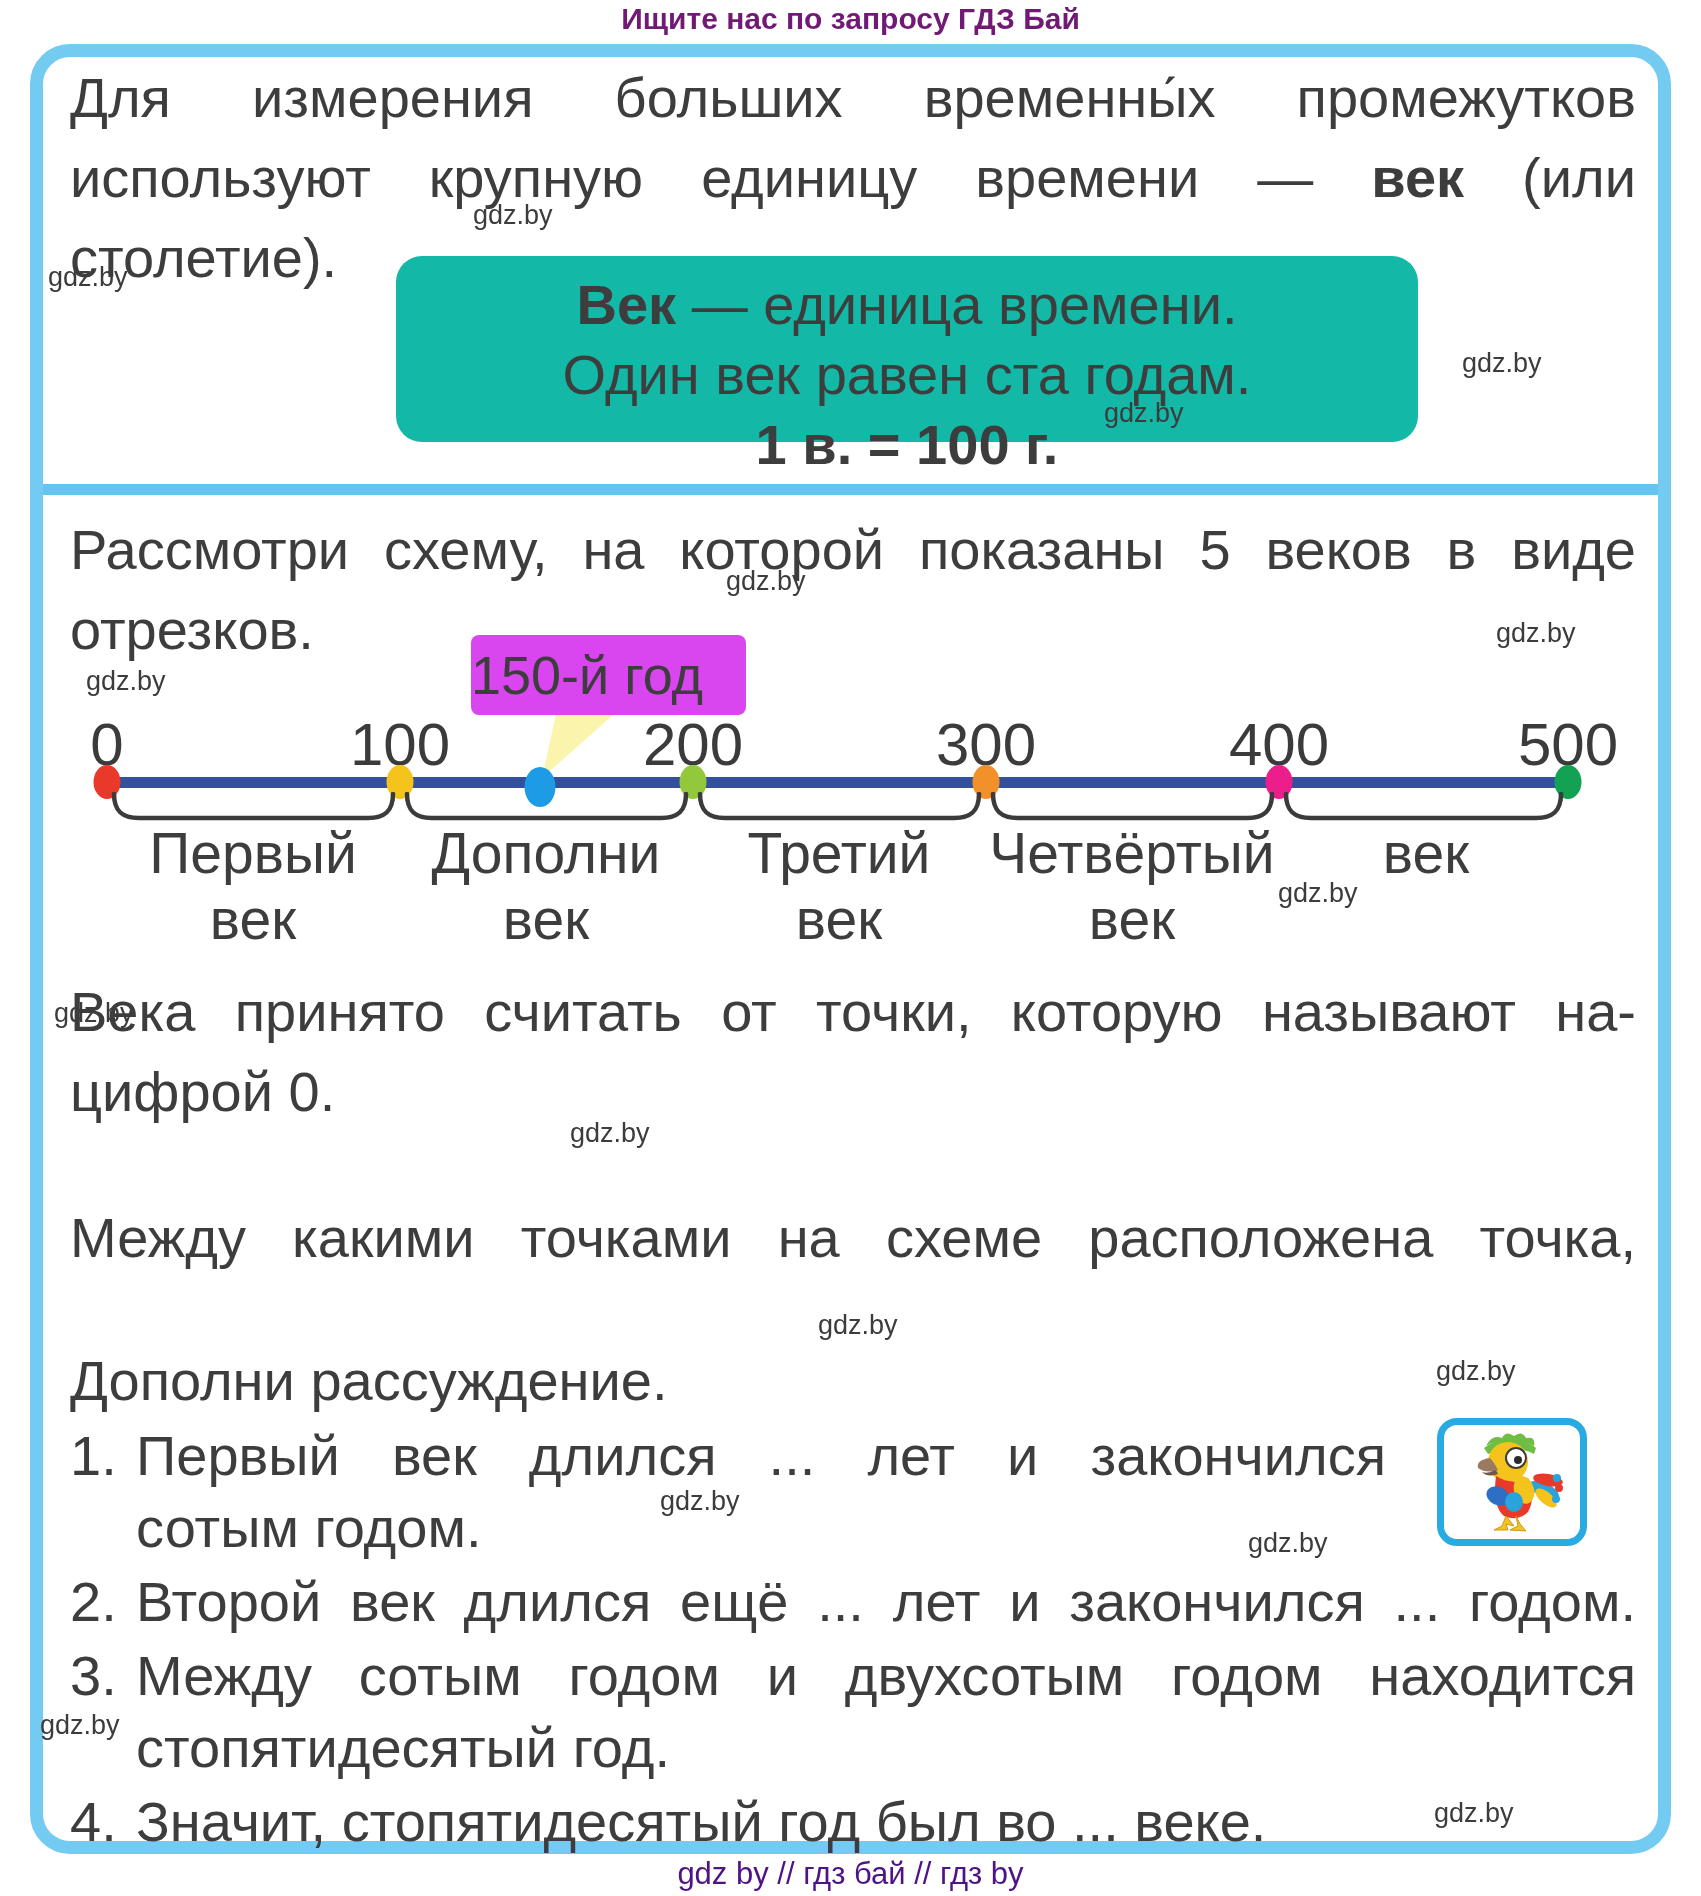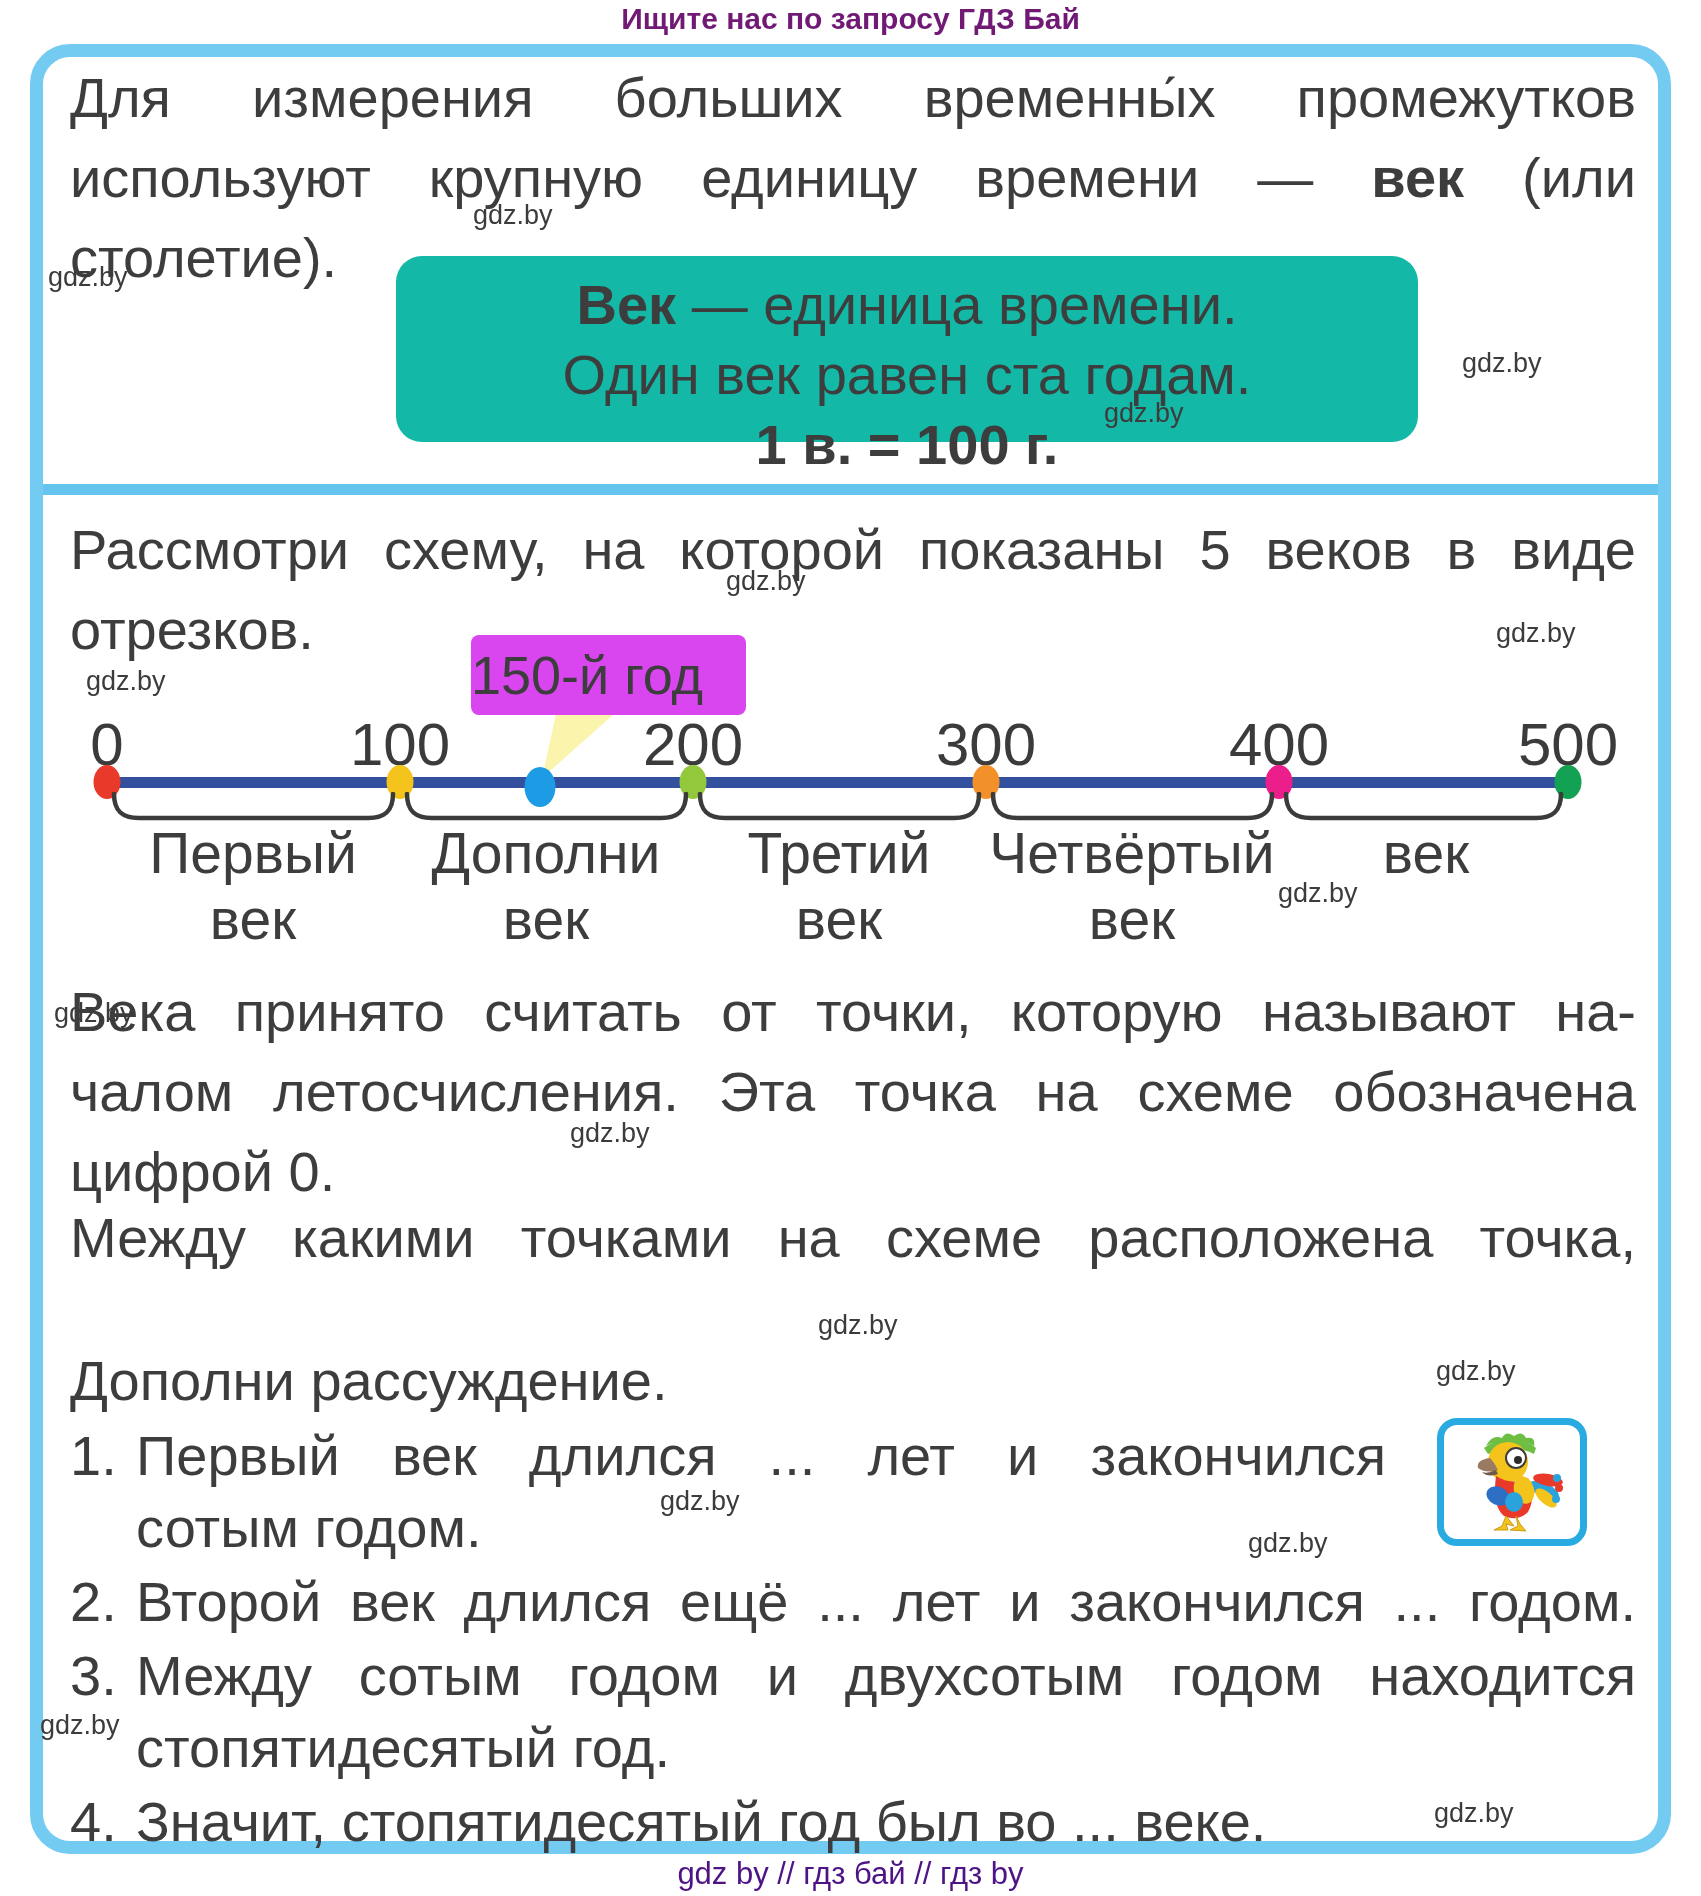--- a/index.html
+++ b/index.html
@@ -133,21 +133,20 @@
       <div>Четвёртый</div>
       <div>век</div>
     </div>
     <div class="century" style="left:1360px;">
       <div>век</div>
     </div>
   </div>
 
   <div class="tblock" style="top:972px;">
     <div class="tline just">Века принято считать от точки, которую называют на-</div>
-    <div class="tline just">чалом летосчисления. Эта точка на схеме обозначена</div>
     <div class="tline">цифрой 0.</div>
   </div>
 
   <div class="tblock" style="top:1198px;">
     <div class="tline just">Между какими точками на схеме расположена точка,</div>
   </div>
 
   <div class="tasktitle">Дополни рассуждение.</div>
 
   <div class="item" style="top:1420px;">

